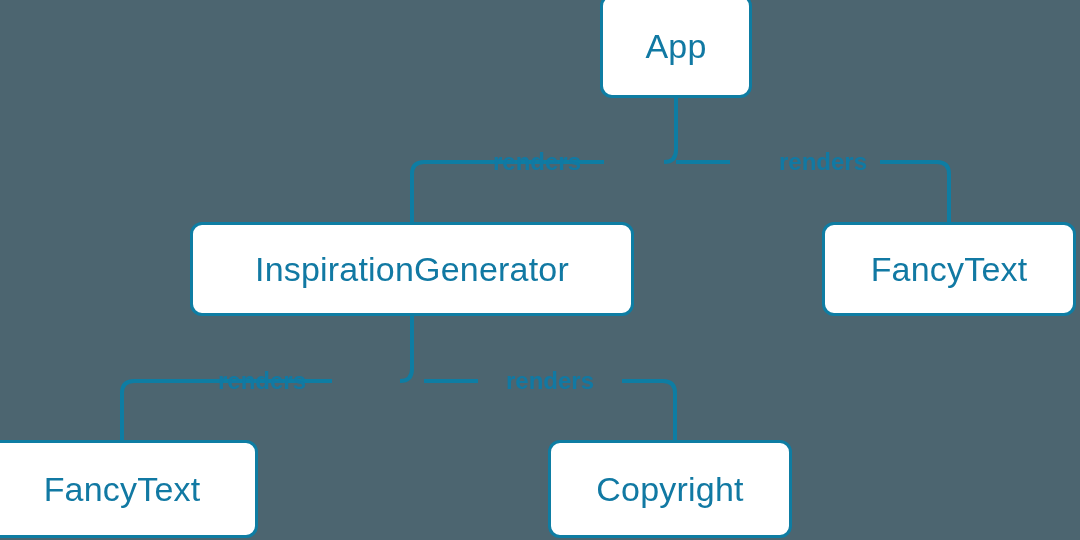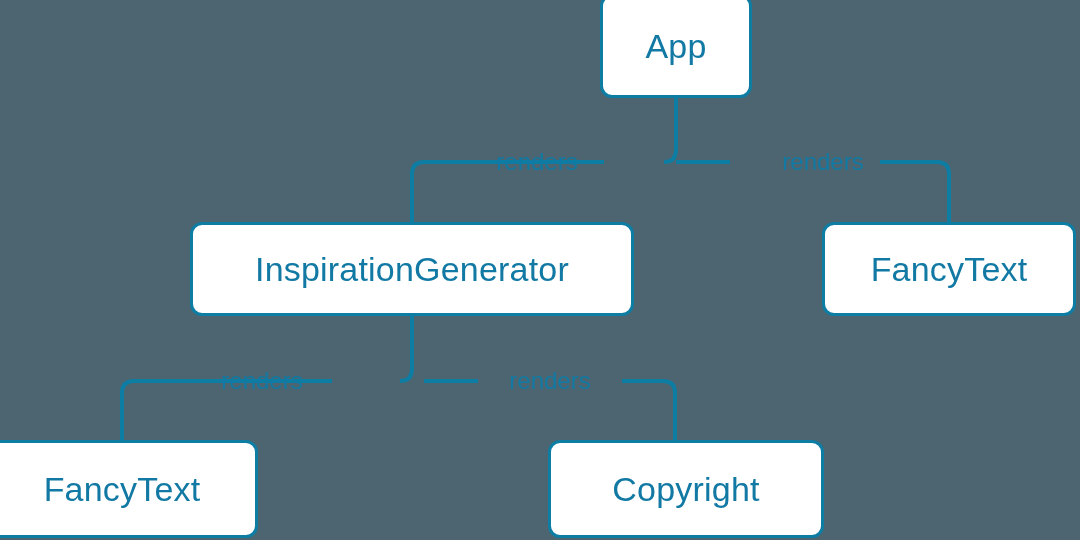--- a/index.html
+++ b/index.html
@@ -40,27 +40,27 @@
     white-space: nowrap;
   }
   .node.white { background: #ffffff; }
   .node.cream { background: #ffffff; }
 
   
   #node-app            { left: 600px; top: -6px;  width: 152px; height: 104px; }
   #node-inspiration    { left: 190px; top: 222px; width: 444px; height: 94px;  }
   #node-fancytext-right{ left: 822px; top: 222px; width: 254px; height: 94px;  }
   #node-fancytext-left { left: -14px; top: 440px; width: 272px; height: 98px;  }
-  #node-copyright      { left: 548px; top: 440px; width: 276px; height: 98px;  }
+  #node-copyright      { left: 548px; top: 440px; width: 244px; height: 98px;  }
 
   .edge-label {
     position: absolute;
     color: #1179a3;
     font-size: 24px;
-    font-weight: 400;
+    font-weight: 700;
     white-space: nowrap;
     transform: translate(-50%, -50%);
   }
   #label-app-left      { left: 537px; top: 162px; }
   #label-app-right     { left: 823px; top: 162px; }
   #label-insp-left     { left: 262px; top: 381px; }
   #label-insp-right    { left: 550px; top: 381px; }
 </style>
 </head>
 <body>

